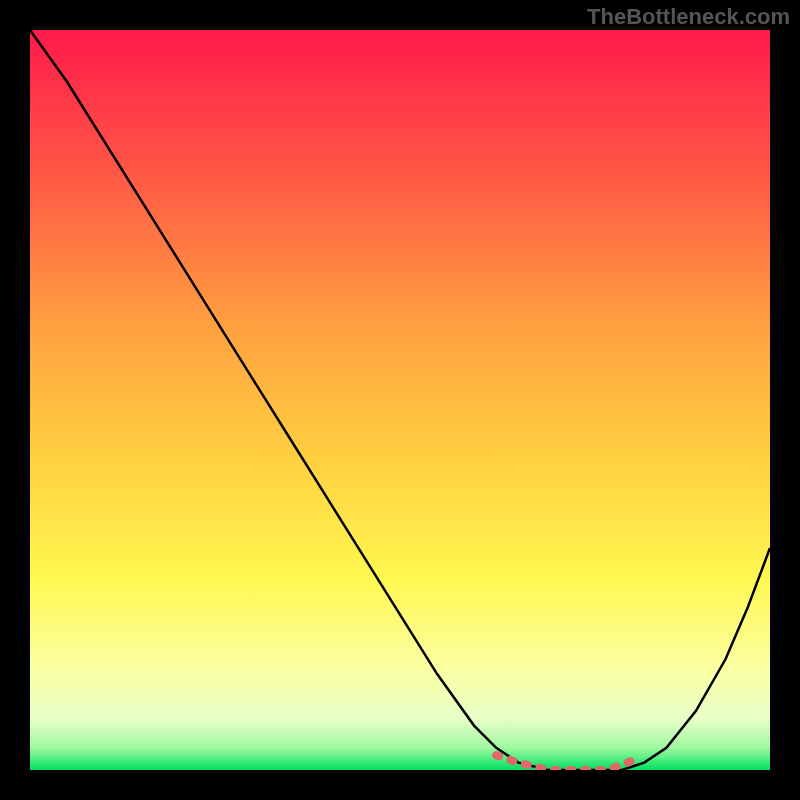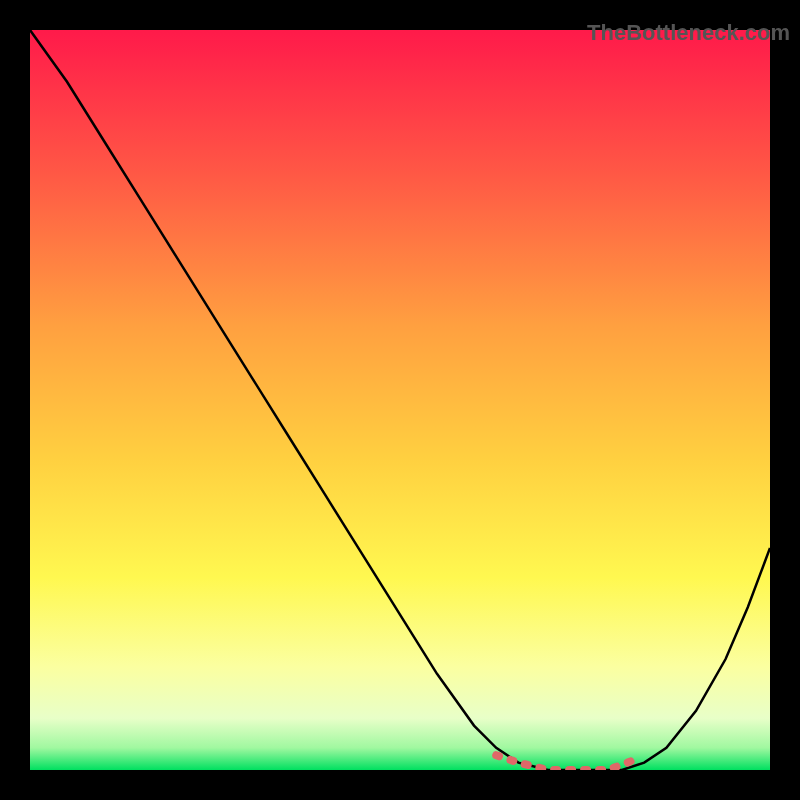--- a/index.html
+++ b/index.html
@@ -6,21 +6,21 @@
     margin: 0;
     padding: 0;
     background: #000;
     width: 800px;
     height: 800px;
     position: relative;
     font-family: Arial, sans-serif;
   }
   .watermark {
     position: absolute;
-    top: 20px;
+    top: 4px;
     right: 10px;
     color: #555;
     font-size: 22px;
     font-weight: bold;
     z-index: 10;
   }
   .plot-area {
     position: absolute;
     left: 30px;
     top: 30px;

